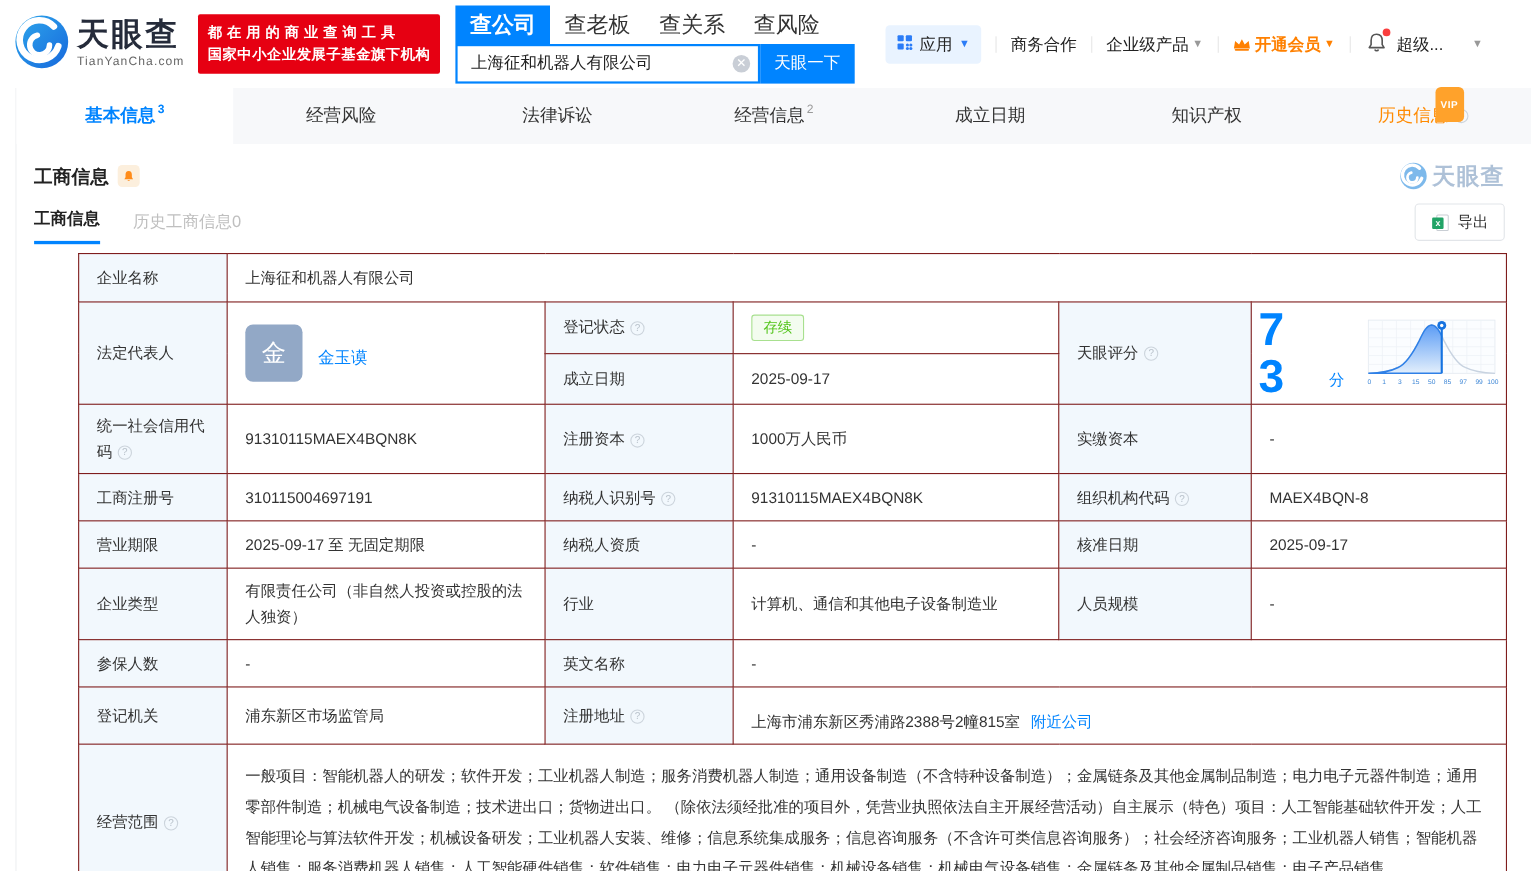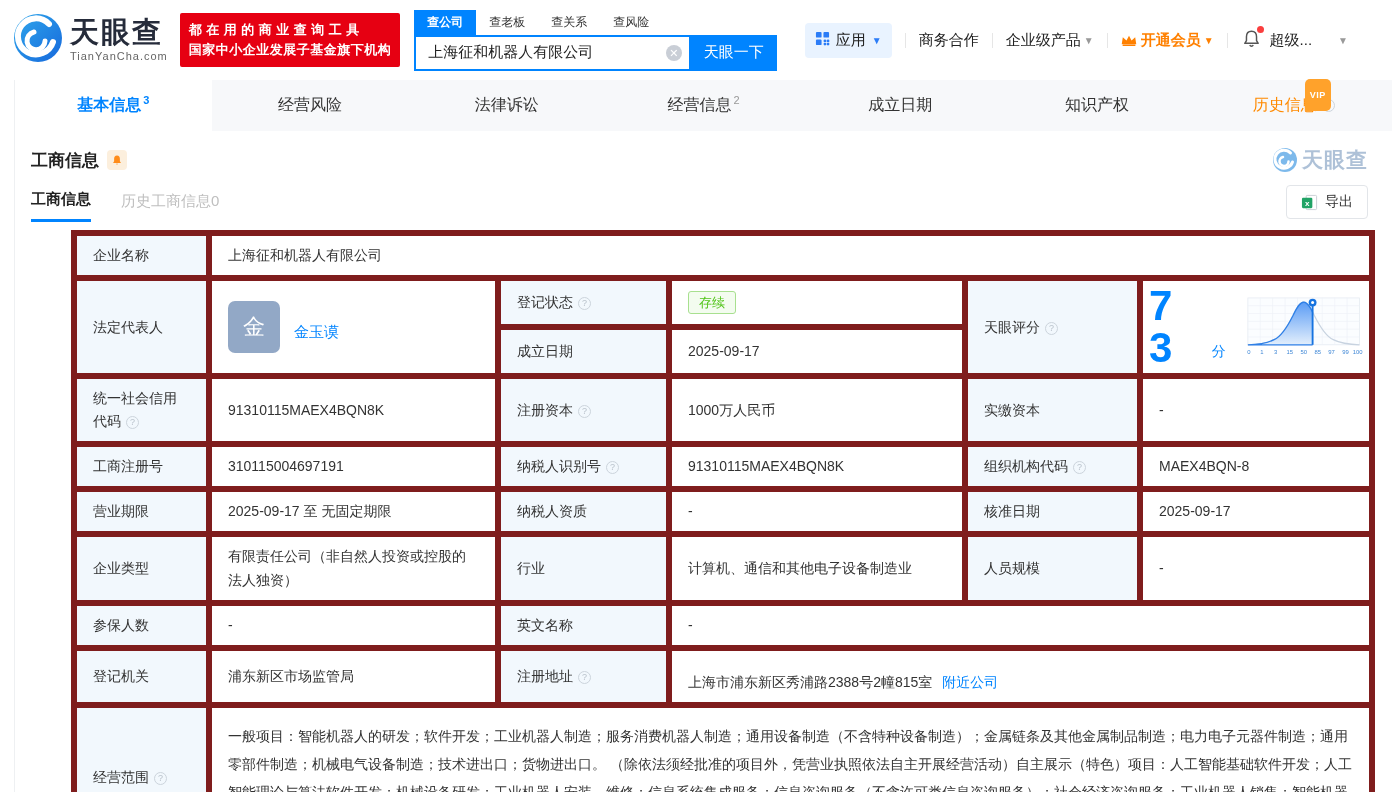--- a/index.html
+++ b/index.html
@@ -12,21 +12,21 @@
   .logo-text { margin-left:6px; }
   .logo-title { font-size:29px; font-weight:bold; color:#252b3a; letter-spacing:2px; line-height:1; }
   .logo-domain { font-size:11px; color:#666; letter-spacing:1px; margin-top:3px; }
   .banner { background:#e60012; color:#fff; margin-left:12px; padding:7px 9px; border-radius:2px;
     font-size:13px; font-weight:bold; line-height:1.55; white-space:nowrap; }
   .banner-l1 { letter-spacing:4.5px; }
   .banner-l2 { letter-spacing:.5px; }
 
   .search-wrap { margin-left:14px; width:452px; }
   .search-tabs { display:flex; }
-  .search-tab { font-size:12px; padding:4px 13px; cursor:pointer; color:#333; }
+  .search-tab { font-size:20px; padding:4px 13px; cursor:pointer; color:#333; }
   .search-tab.active { background:#0084ff; color:#fff; font-weight:bold; }
   .search-row { display:flex; }
   .search-box { position:relative; flex:1; }
   .search-input { width:100%; height:36px; border:2px solid #0084ff; outline:none;
     font-size:15px; padding:0 32px 0 12px; color:#222; font-family:inherit; }
   .clear-btn { position:absolute; right:9px; top:10px; width:16px; height:16px; border-radius:50%;
     background:#c9ced6; color:#fff; font-size:11px; line-height:16px; text-align:center; cursor:pointer; }
   .search-btn { width:86px; height:36px; background:#0084ff; color:#fff; border:none;
     font-size:15px; cursor:pointer; font-family:inherit; }
 
@@ -73,21 +73,21 @@
   .subtab { font-size:15px; padding:8px 0 10px; margin-right:30px; cursor:pointer; }
   .subtab.active { font-weight:bold; color:#222; border-bottom:3px solid #0084ff; }
   .subtab.idle { color:#bfbfbf; }
   .export-btn { margin-left:auto; display:flex; align-items:center; gap:7px; background:#fff;
     border:1px solid #e2e5e9; border-radius:4px; padding:7px 14px; font-size:14px; color:#333;
     cursor:pointer; font-family:inherit; }
 
   
   table.info { border-collapse:collapse; table-layout:fixed; width:1298px; margin:8px 24px 0 56px;
     font-size:14px; }
-  .info td { border:6px solid #7f1d1d; padding:8px 16px; vertical-align:middle; line-height:1.65;
+  .info td { border:1px solid #7f1d1d; padding:8px 16px; vertical-align:middle; line-height:1.65;
     word-break:break-all; }
   .info td.lbl { background:#f2f8fd; }
   .dash { color:#333; }
   .avatar-cell { display:flex; align-items:center; }
   .avatar { width:52px; height:52px; border-radius:7px; background:#92a8c6; color:#fff;
     font-size:22px; display:flex; align-items:center; justify-content:center; flex:none; }
   a.lnk { color:#0084ff; text-decoration:none; cursor:pointer; }
   .rep-name { margin-left:14px; font-size:15px;margin-top:11px; }
   .badge-alive { display:inline-block; color:#52c41a; background:#f3fcef; border:1px solid #a8e08f;
     padding:1px 10px; border-radius:3px; font-size:13px; line-height:1.5; }

